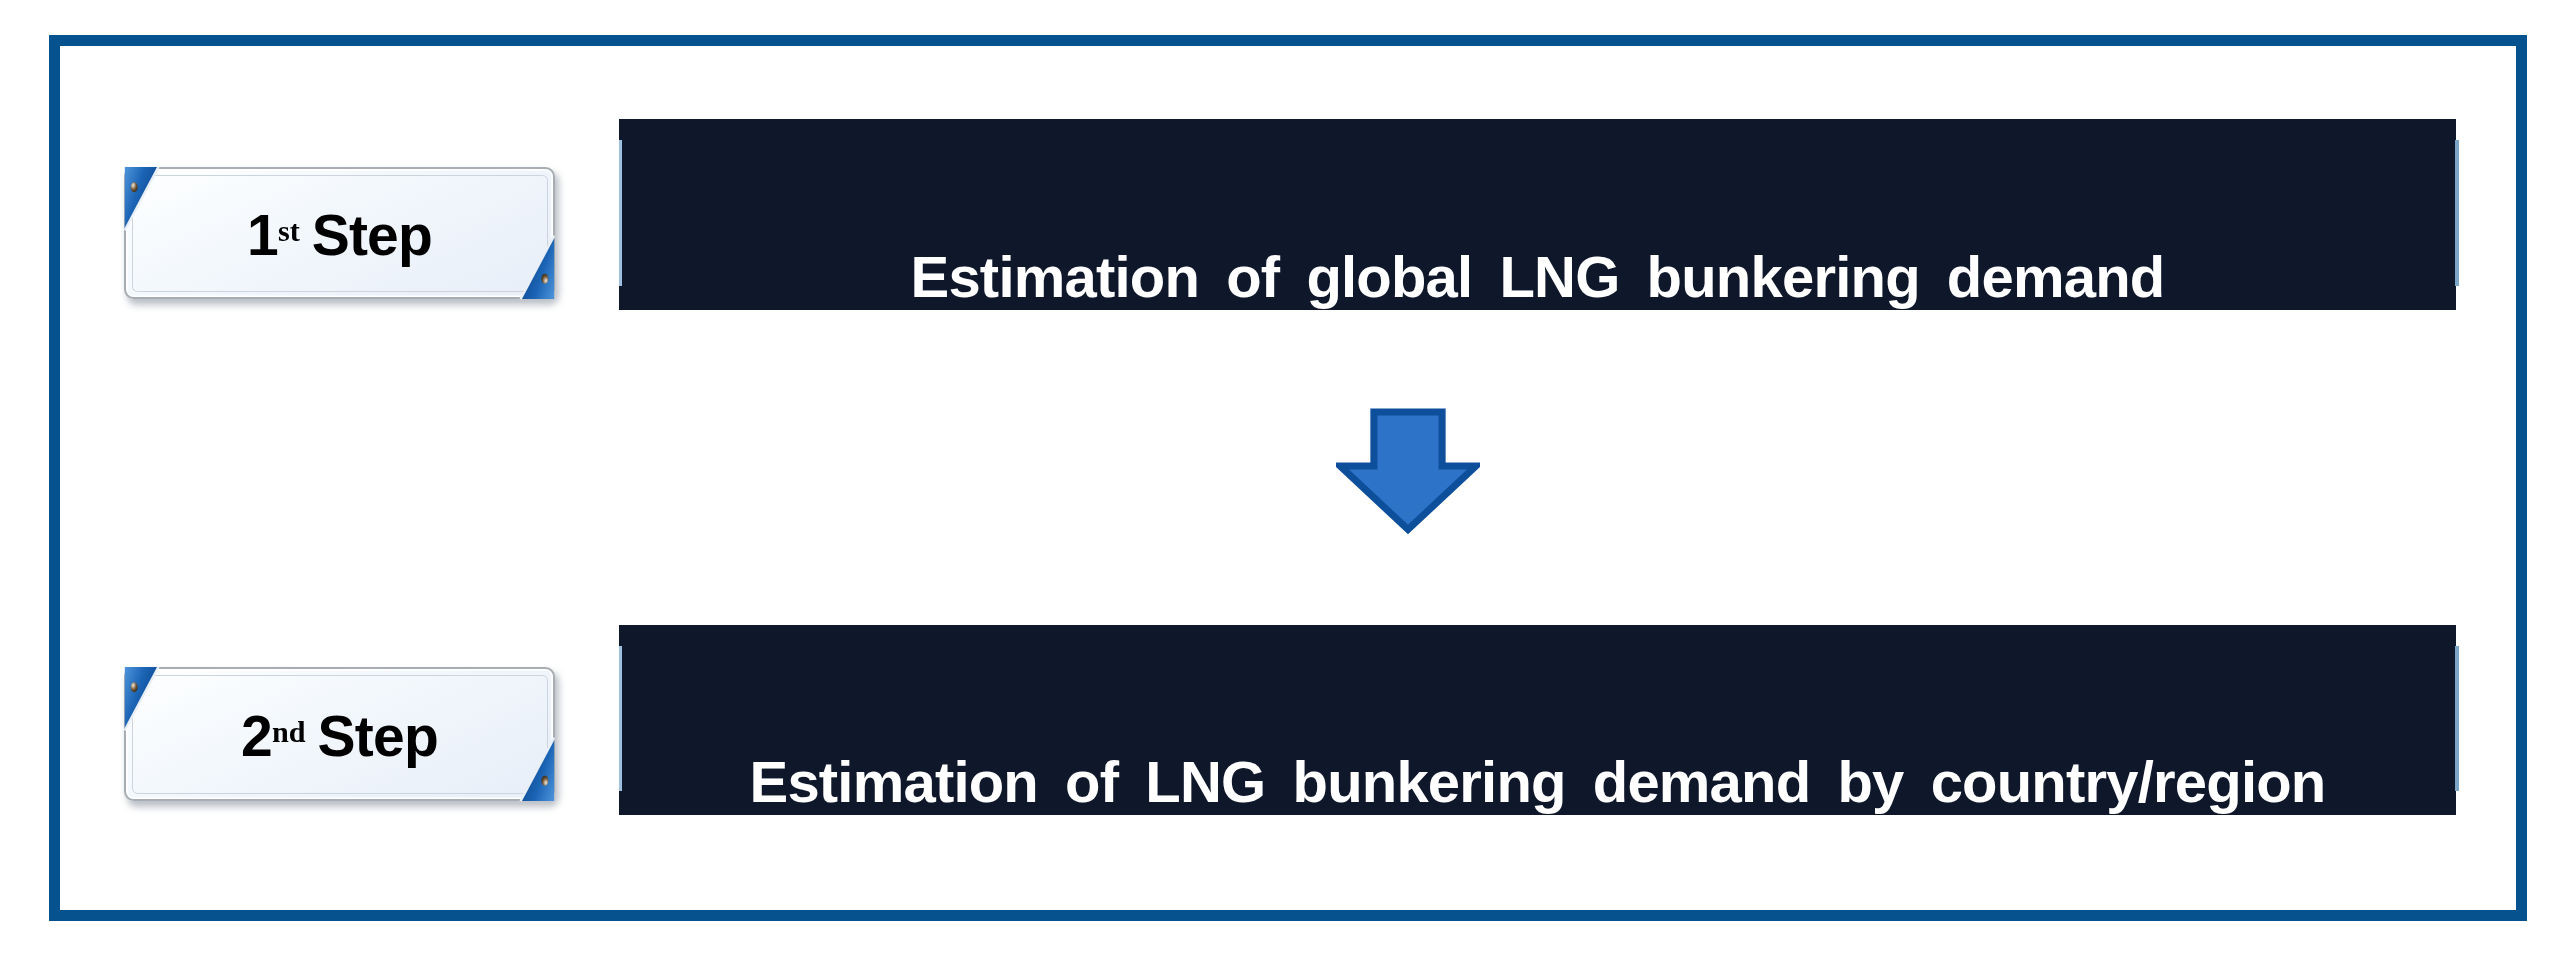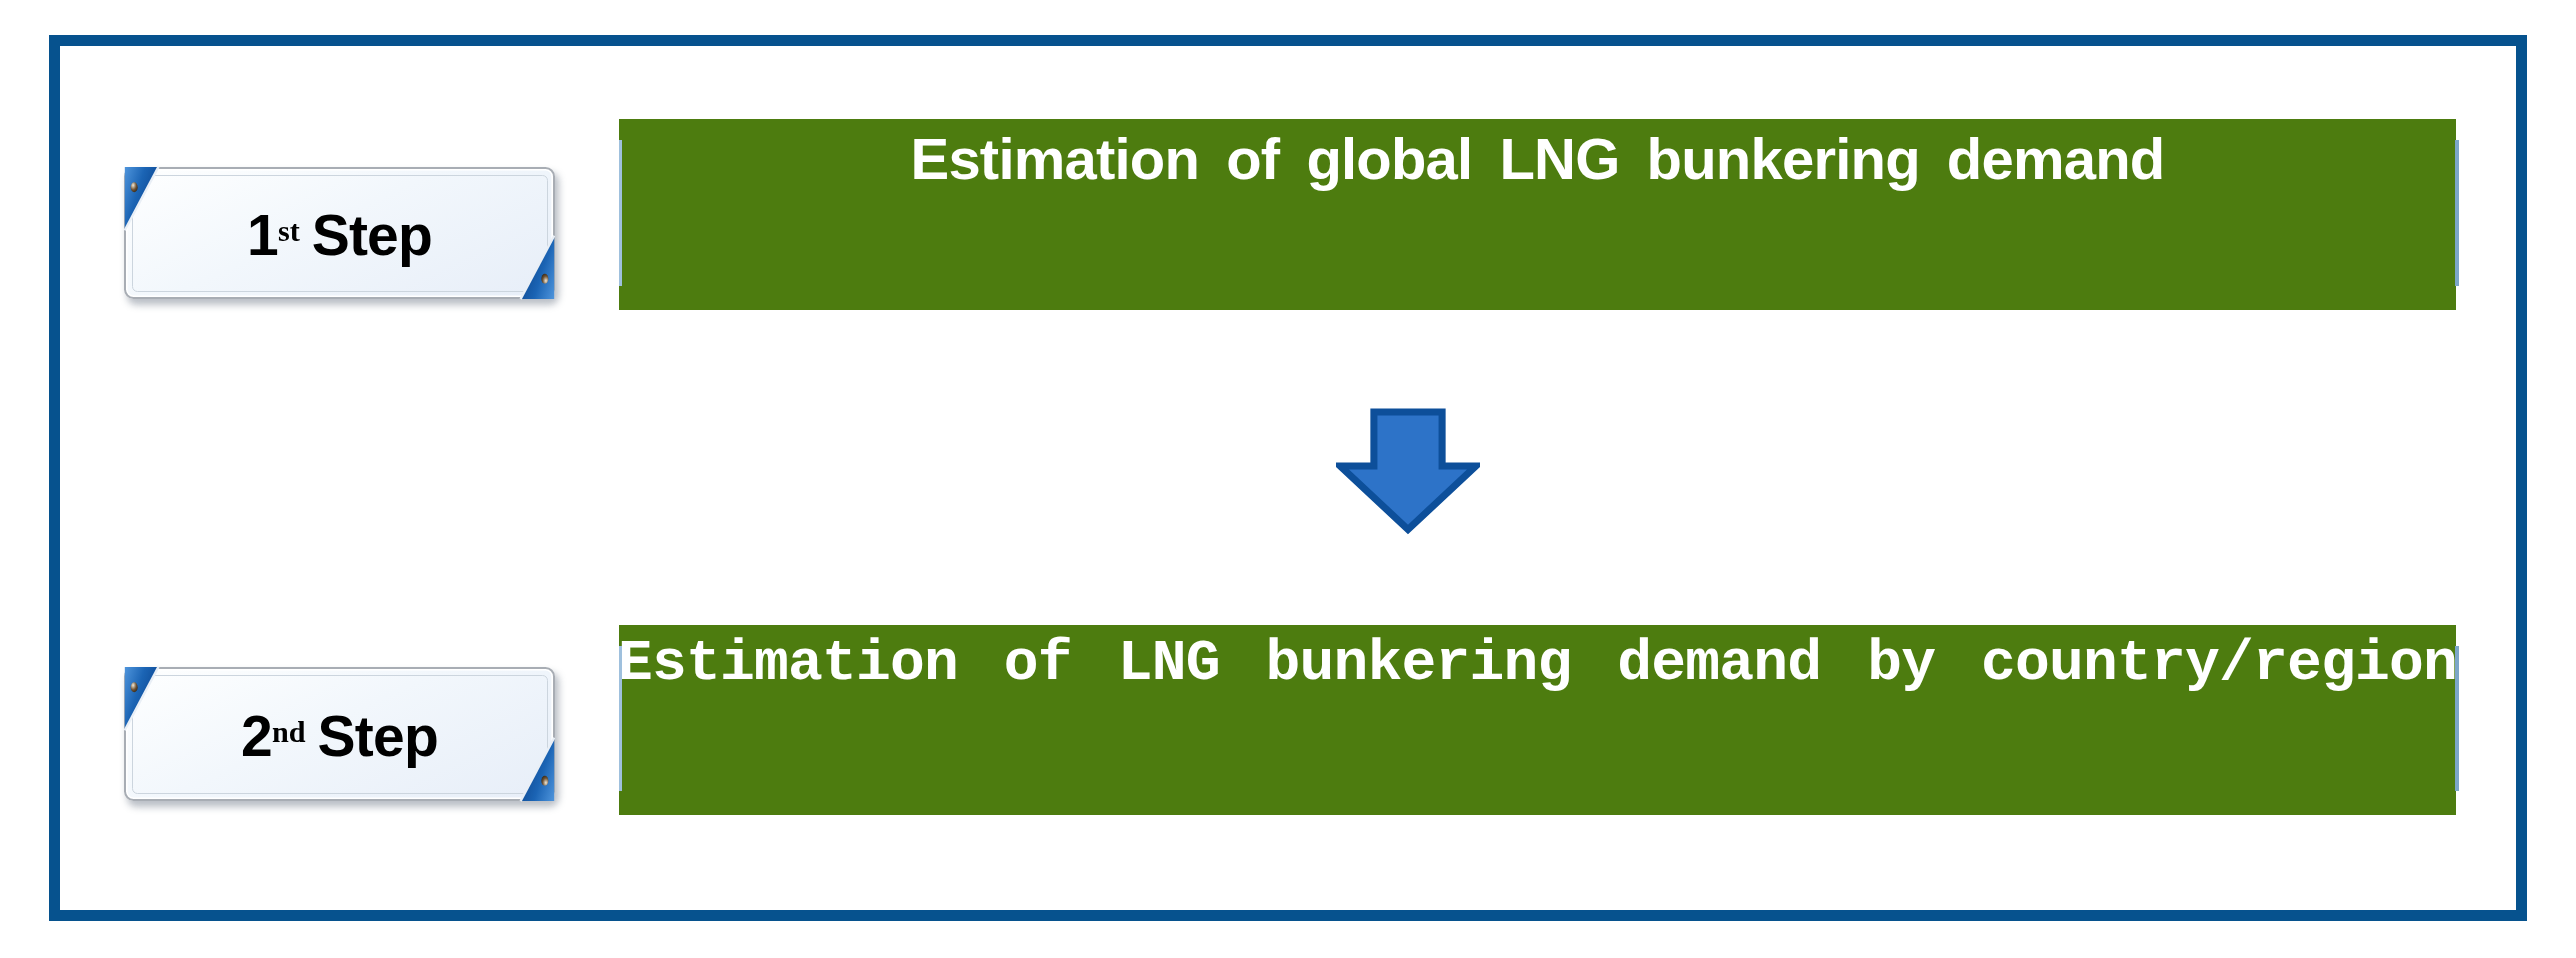--- a/index.html
+++ b/index.html
@@ -36,22 +36,22 @@
     font-size:0.53em; font-weight:bold; position:relative; top:-0.12em;
     vertical-align:super; letter-spacing:0;font-family:Liberation Serif, serif;
   }
   .plate-label .word{ margin-left:12px; }
   .corner{ position:absolute; pointer-events:none; }
   .corner.tl{ left:-2.4px; top:-3.1px; }
   .corner.br{ right:-2.4px; bottom:-3.1px; }
 
   
   .banner{
-    position:absolute; width:1837px; background:#4d7c0f;
-    display:flex; align-items:flex-start; justify-content:center;
+    position:absolute; width:1837px; background:#0f172a;
+    display:flex; align-items:flex-end; justify-content:center;
   }
   .banner::before{
     content:""; position:absolute; left:0; top:21px; bottom:24.4px; width:3.1px;
     background:#9fc0dd;
   }
   .banner::after{
     content:""; position:absolute; right:-3.1px; top:21px; bottom:23.6px; width:3.9px;
     background:#7ca6c8;
   }
   .banner-text{
@@ -158,18 +158,18 @@
         <ellipse cx="13" cy="27" rx="4.5" ry="6.5" fill="url(#p4)"></ellipse>
       </g>
     </svg>
     <div class="plate-label">
       <span>2</span>
         <sup>nd</sup>
         <span class="word">Step</span>
     </div>
   </div>
 
-  <div class="banner" style="left:619px; top:625px; height:190px;font-family:Liberation Mono, monospace;">
+  <div class="banner" style="left:619px; top:625px; height:190px;">
     <span class="banner-text">Estimation of LNG bunkering demand by country/region</span>
   </div>
 
 </div>
 
 
 </body></html>

